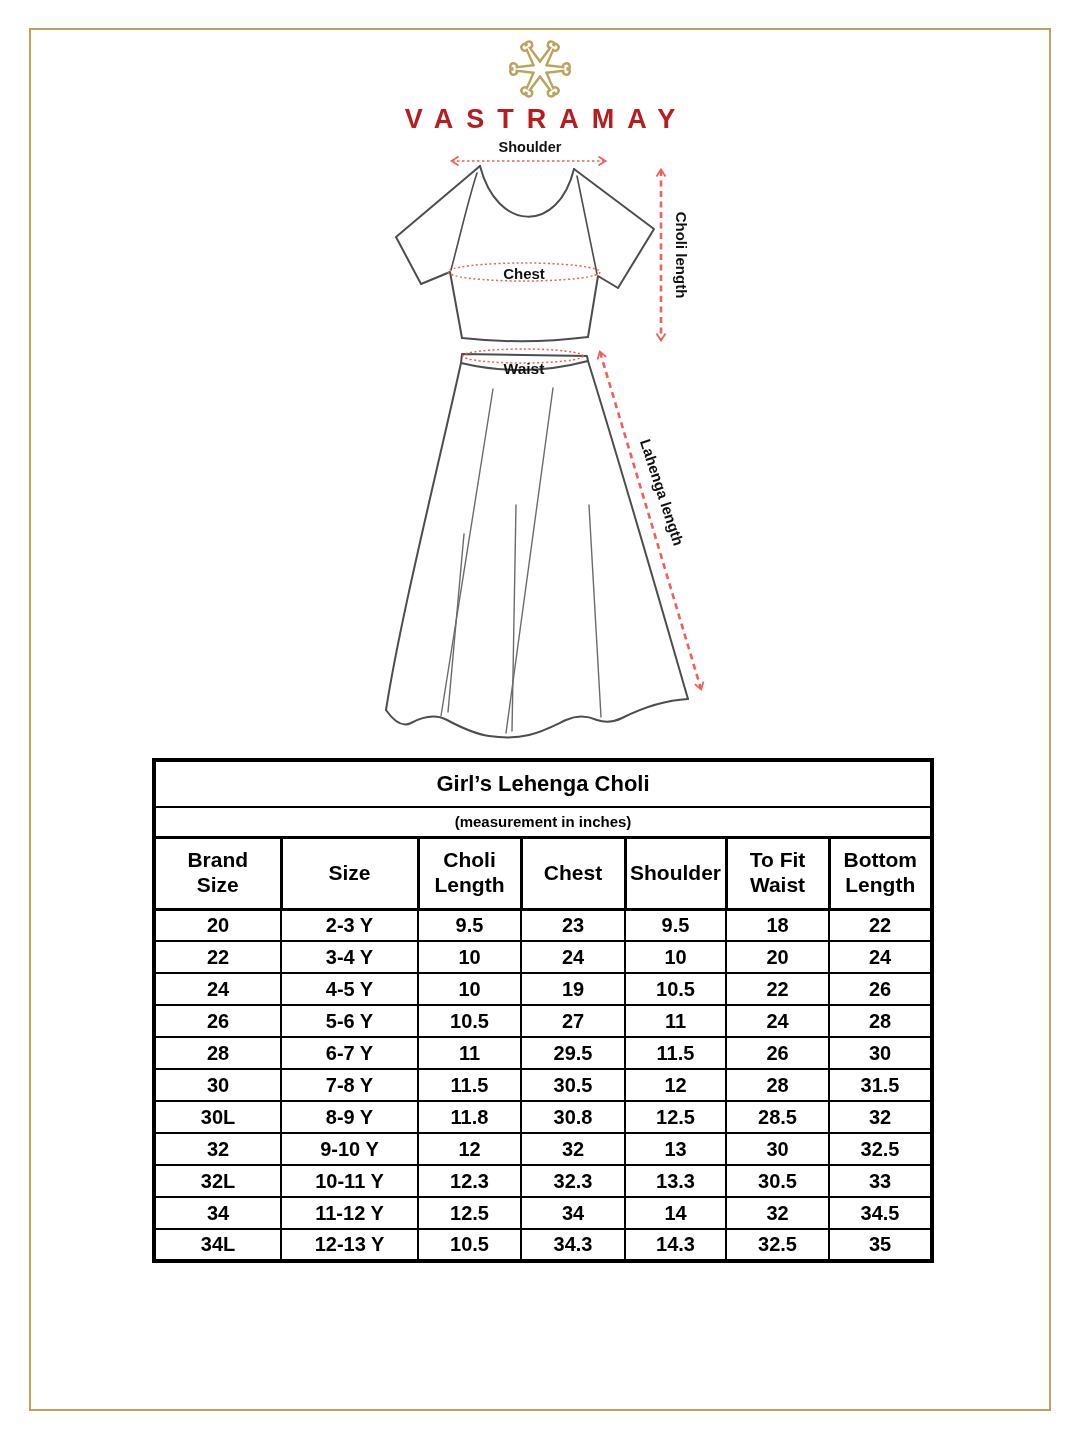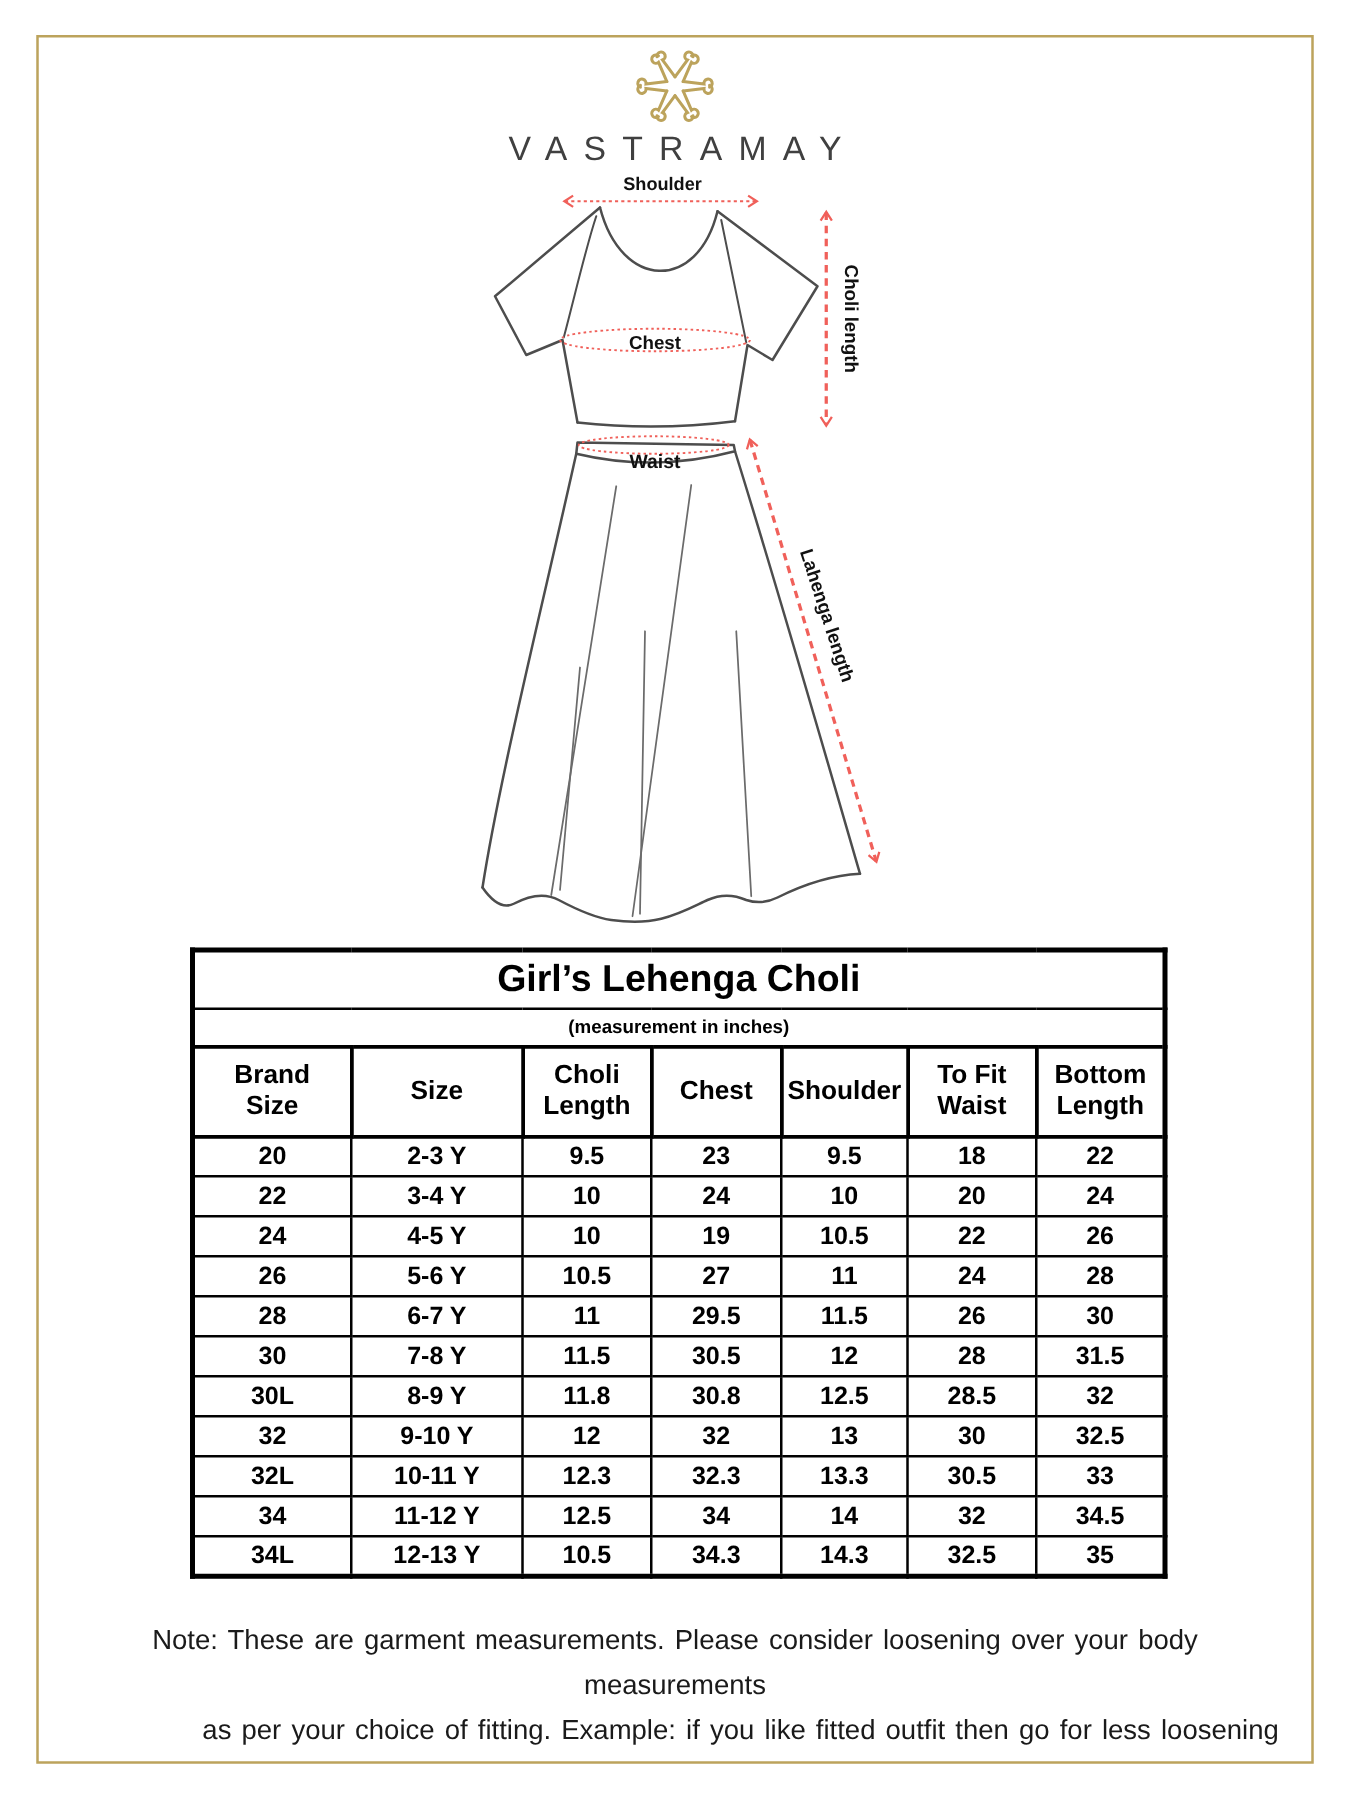--- a/index.html
+++ b/index.html
@@ -21,25 +21,25 @@
   }
   
   .logo-block {
     position: absolute;
     top: 36px; left: 0; width: 100%;
     text-align: center;
   }
   .emblem { display: block; margin: 0 auto; width: 74px; height: 66px; }
   .wordmark {
     margin-top: 2px;
-    color: #404040;
+    color: #b91c1c;
     font-size: 27px;
     letter-spacing: 13px;
     text-indent: 13px; 
-    font-weight: 400;
+    font-weight: 700;
   }
   
   .diagram-svg {
     position: absolute;
     left: 340px; top: 140px;
     width: 420px; height: 610px;
   }
   .diagram-svg text {
     font-family: "Liberation Sans", sans-serif;
     font-weight: bold;
@@ -56,21 +56,21 @@
   }
   .size-table th, .size-table td {
     border: 2px solid #000;
     text-align: center;
     vertical-align: middle;
     color: #000;
   }
   .size-table { border: 4px solid #000; }
   .size-table .tbl-title {
     height: 47px;
-    font-size: 30px;
+    font-size: 22px;
     font-weight: bold;
   }
   .size-table .tbl-subtitle {
     height: 30px;
     font-size: 15px;
     font-weight: bold;
   }
   .size-table .col-header {
     height: 72px;
     font-size: 21px;
@@ -310,17 +310,13 @@
           <td>12-13 Y</td>
           <td>10.5</td>
           <td>34.3</td>
           <td>14.3</td>
           <td>32.5</td>
           <td>35</td>
         </tr>
       </tbody>
   </table>
 
-  <div class="note">
-    <div class="note-line1">Note: These are garment measurements. Please consider loosening over your body measurements</div>
-    <div class="note-line2">as per your choice of fitting. Example: if you like fitted outfit then go for less loosening</div>
-  </div>
 </div>
 
 </body></html>

